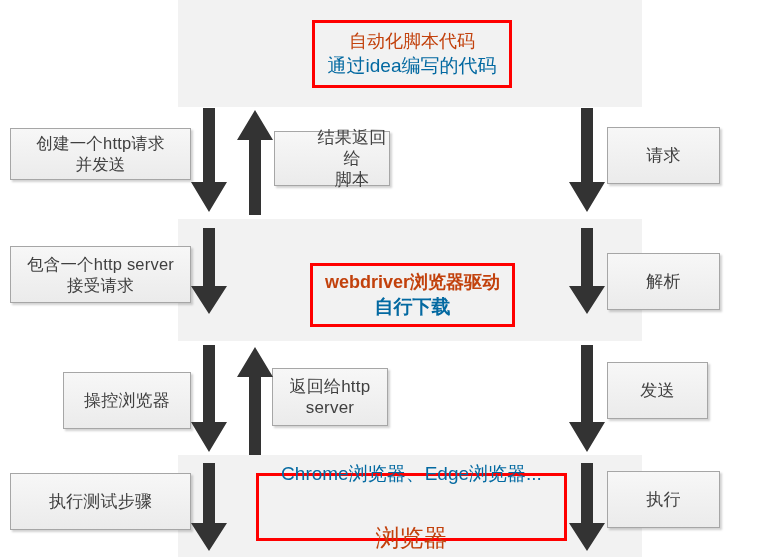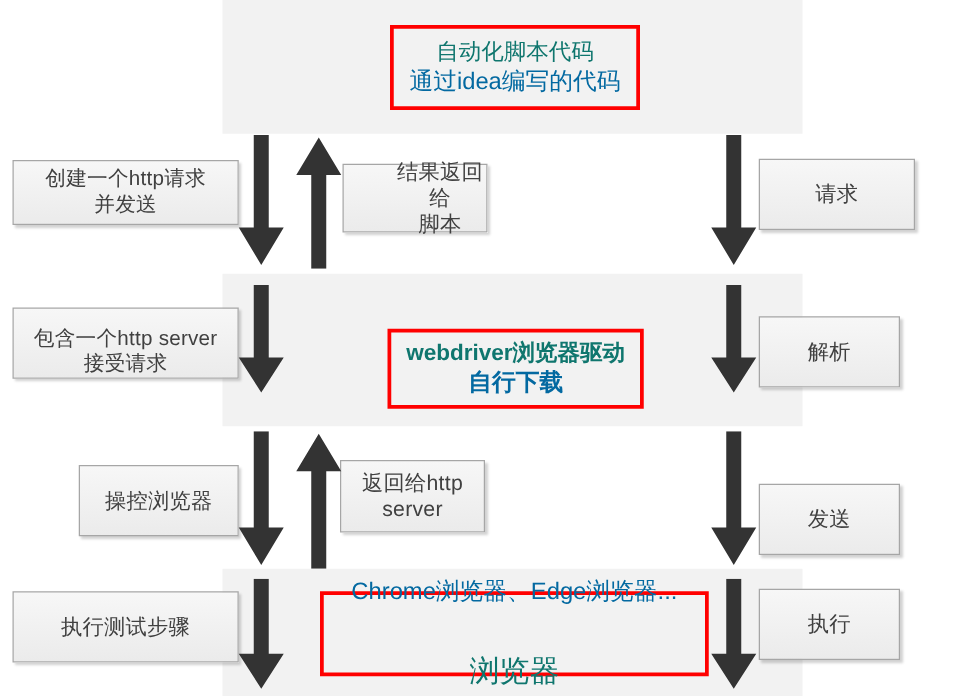--- a/index.html
+++ b/index.html
@@ -46,21 +46,21 @@
     border: 3px solid #ff0000;
     background: transparent;
     display: flex;
     flex-direction: column;
     align-items: center;
     justify-content: center;
     text-align: center;
     line-height: 1.32;
   }
   .redbox .gray-line {
-    color: #0f766e;
+    color: #c2410c;
     font-size: 18px;
   }
   .redbox .red-line {
     color: #0369a1;
     font-size: 19px;
   }
   .redbox.bottom .red-line { font-size: 19px; }
   .redbox.bottom .gray-line { font-size: 24px; }
   
   .arrow {
@@ -92,21 +92,21 @@
     <span class="gray-line">浏览器</span>
   </div>
 
   <div class="box wide-text" style="left:10px; top:128px; width:181px; height:52px;">
     <div>
       <div>创建一个http请求</div>
       <div>并发送</div>
     </div>
   </div>
 
-  <div class="box wide-text" style="left:10px; top:246px; width:181px; height:57px;align-items:flex-end;">
+  <div class="box wide-text" style="left:10px; top:246px; width:181px; height:57px;">
     <div>
       <div>包含一个http server</div>
       <div>接受请求</div>
     </div>
   </div>
 
   <div class="box" style="left:63px; top:372px; width:128px; height:57px;">
     <div>
       <div>操控浏览器</div>
     </div>
@@ -125,27 +125,27 @@
     </div>
   </div>
 
   <div class="box" style="left:272px; top:368px; width:116px; height:58px;">
     <div>
       <div>返回给http</div>
       <div>server</div>
     </div>
   </div>
 
-  <div class="box" style="left:607px; top:127px; width:125px; height:57px;">
+  <div class="box" style="left:607px; top:127px; width:113px; height:57px;">
     <span>请求</span>
   </div>
   <div class="box" style="left:607px; top:253px; width:113px; height:57px;">
     <span>解析</span>
   </div>
-  <div class="box" style="left:607px; top:387px; width:113px; height:57px;">
+  <div class="box" style="left:607px; top:362px; width:101px; height:57px;">
     <span>发送</span>
   </div>
   <div class="box" style="left:607px; top:471px; width:113px; height:57px;">
     <span>执行</span>
   </div>
 
   <div class="arrow" style="left:188px; top:108px; width:42px; height:107px;">
     <svg width="42" height="107" viewBox="0 0 42 107">
       <polygon points="15,0 27,0 27,74 39,74 21,104 3,74 15,74" fill="#333333"></polygon>
     </svg>

